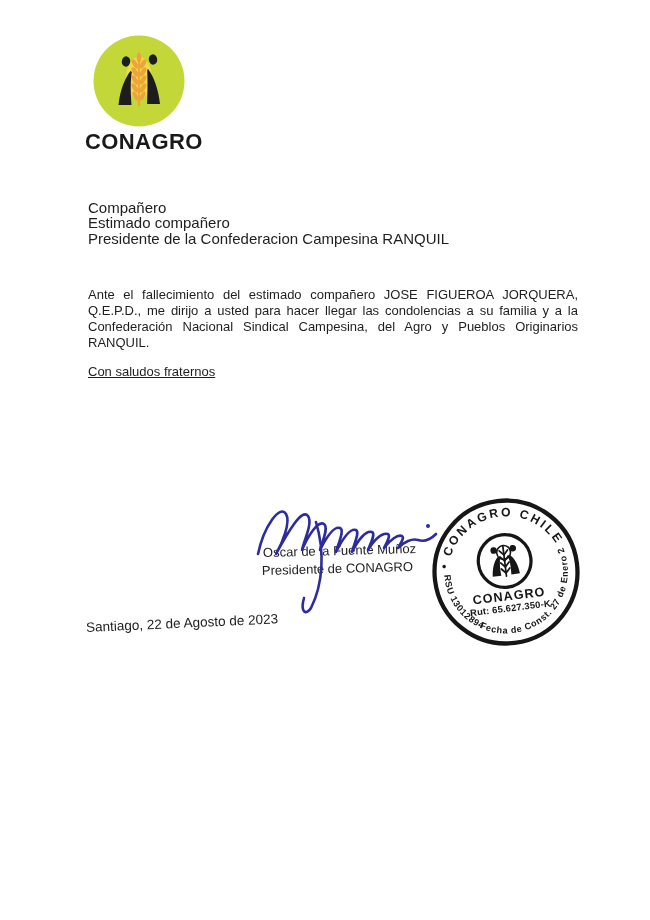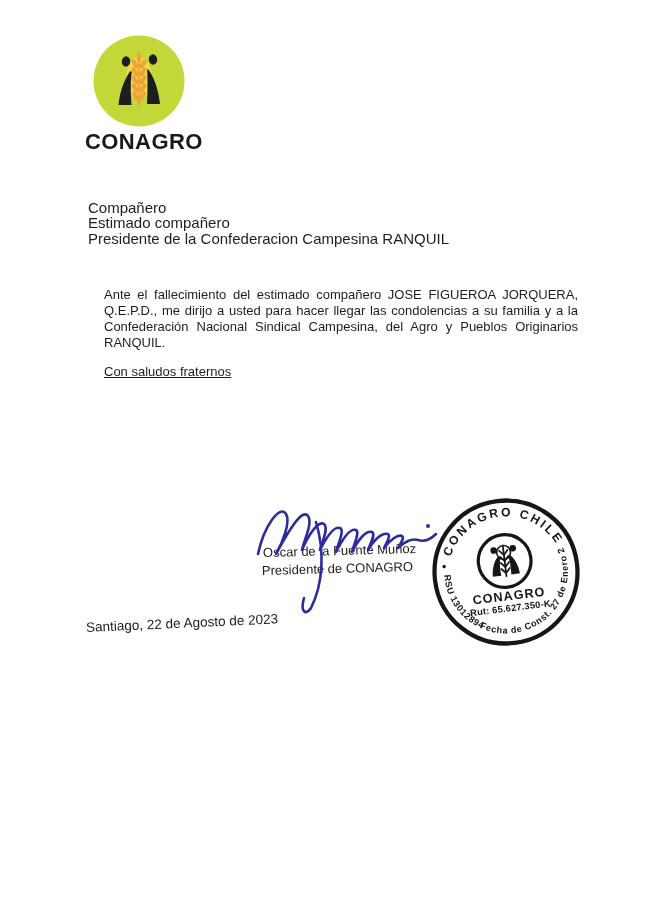--- a/index.html
+++ b/index.html
@@ -37,21 +37,21 @@
     line-height: 15.4px;
   }
   .body-block {
     position: absolute;
     left: 88px;
     top: 287px;
     width: 490px;
     font-size: 13px;
     line-height: 16px;
   }
-  .body-block p { margin: 0 0 13px 16px; text-align: justify; }
+  .body-block p { margin: 0 0 13px 0; text-align: justify; }
   .body-block p.no-justify { text-align: left; text-decoration: underline; }
   .closing { margin-top: 2px; }
   .sig-name, .sig-title {
     position: absolute;
     font-size: 13px;
     transform: rotate(-1.5deg);
     transform-origin: left center;
     z-index: 1;
   }
   .sig-name { left: 263px; top: 545px; }

